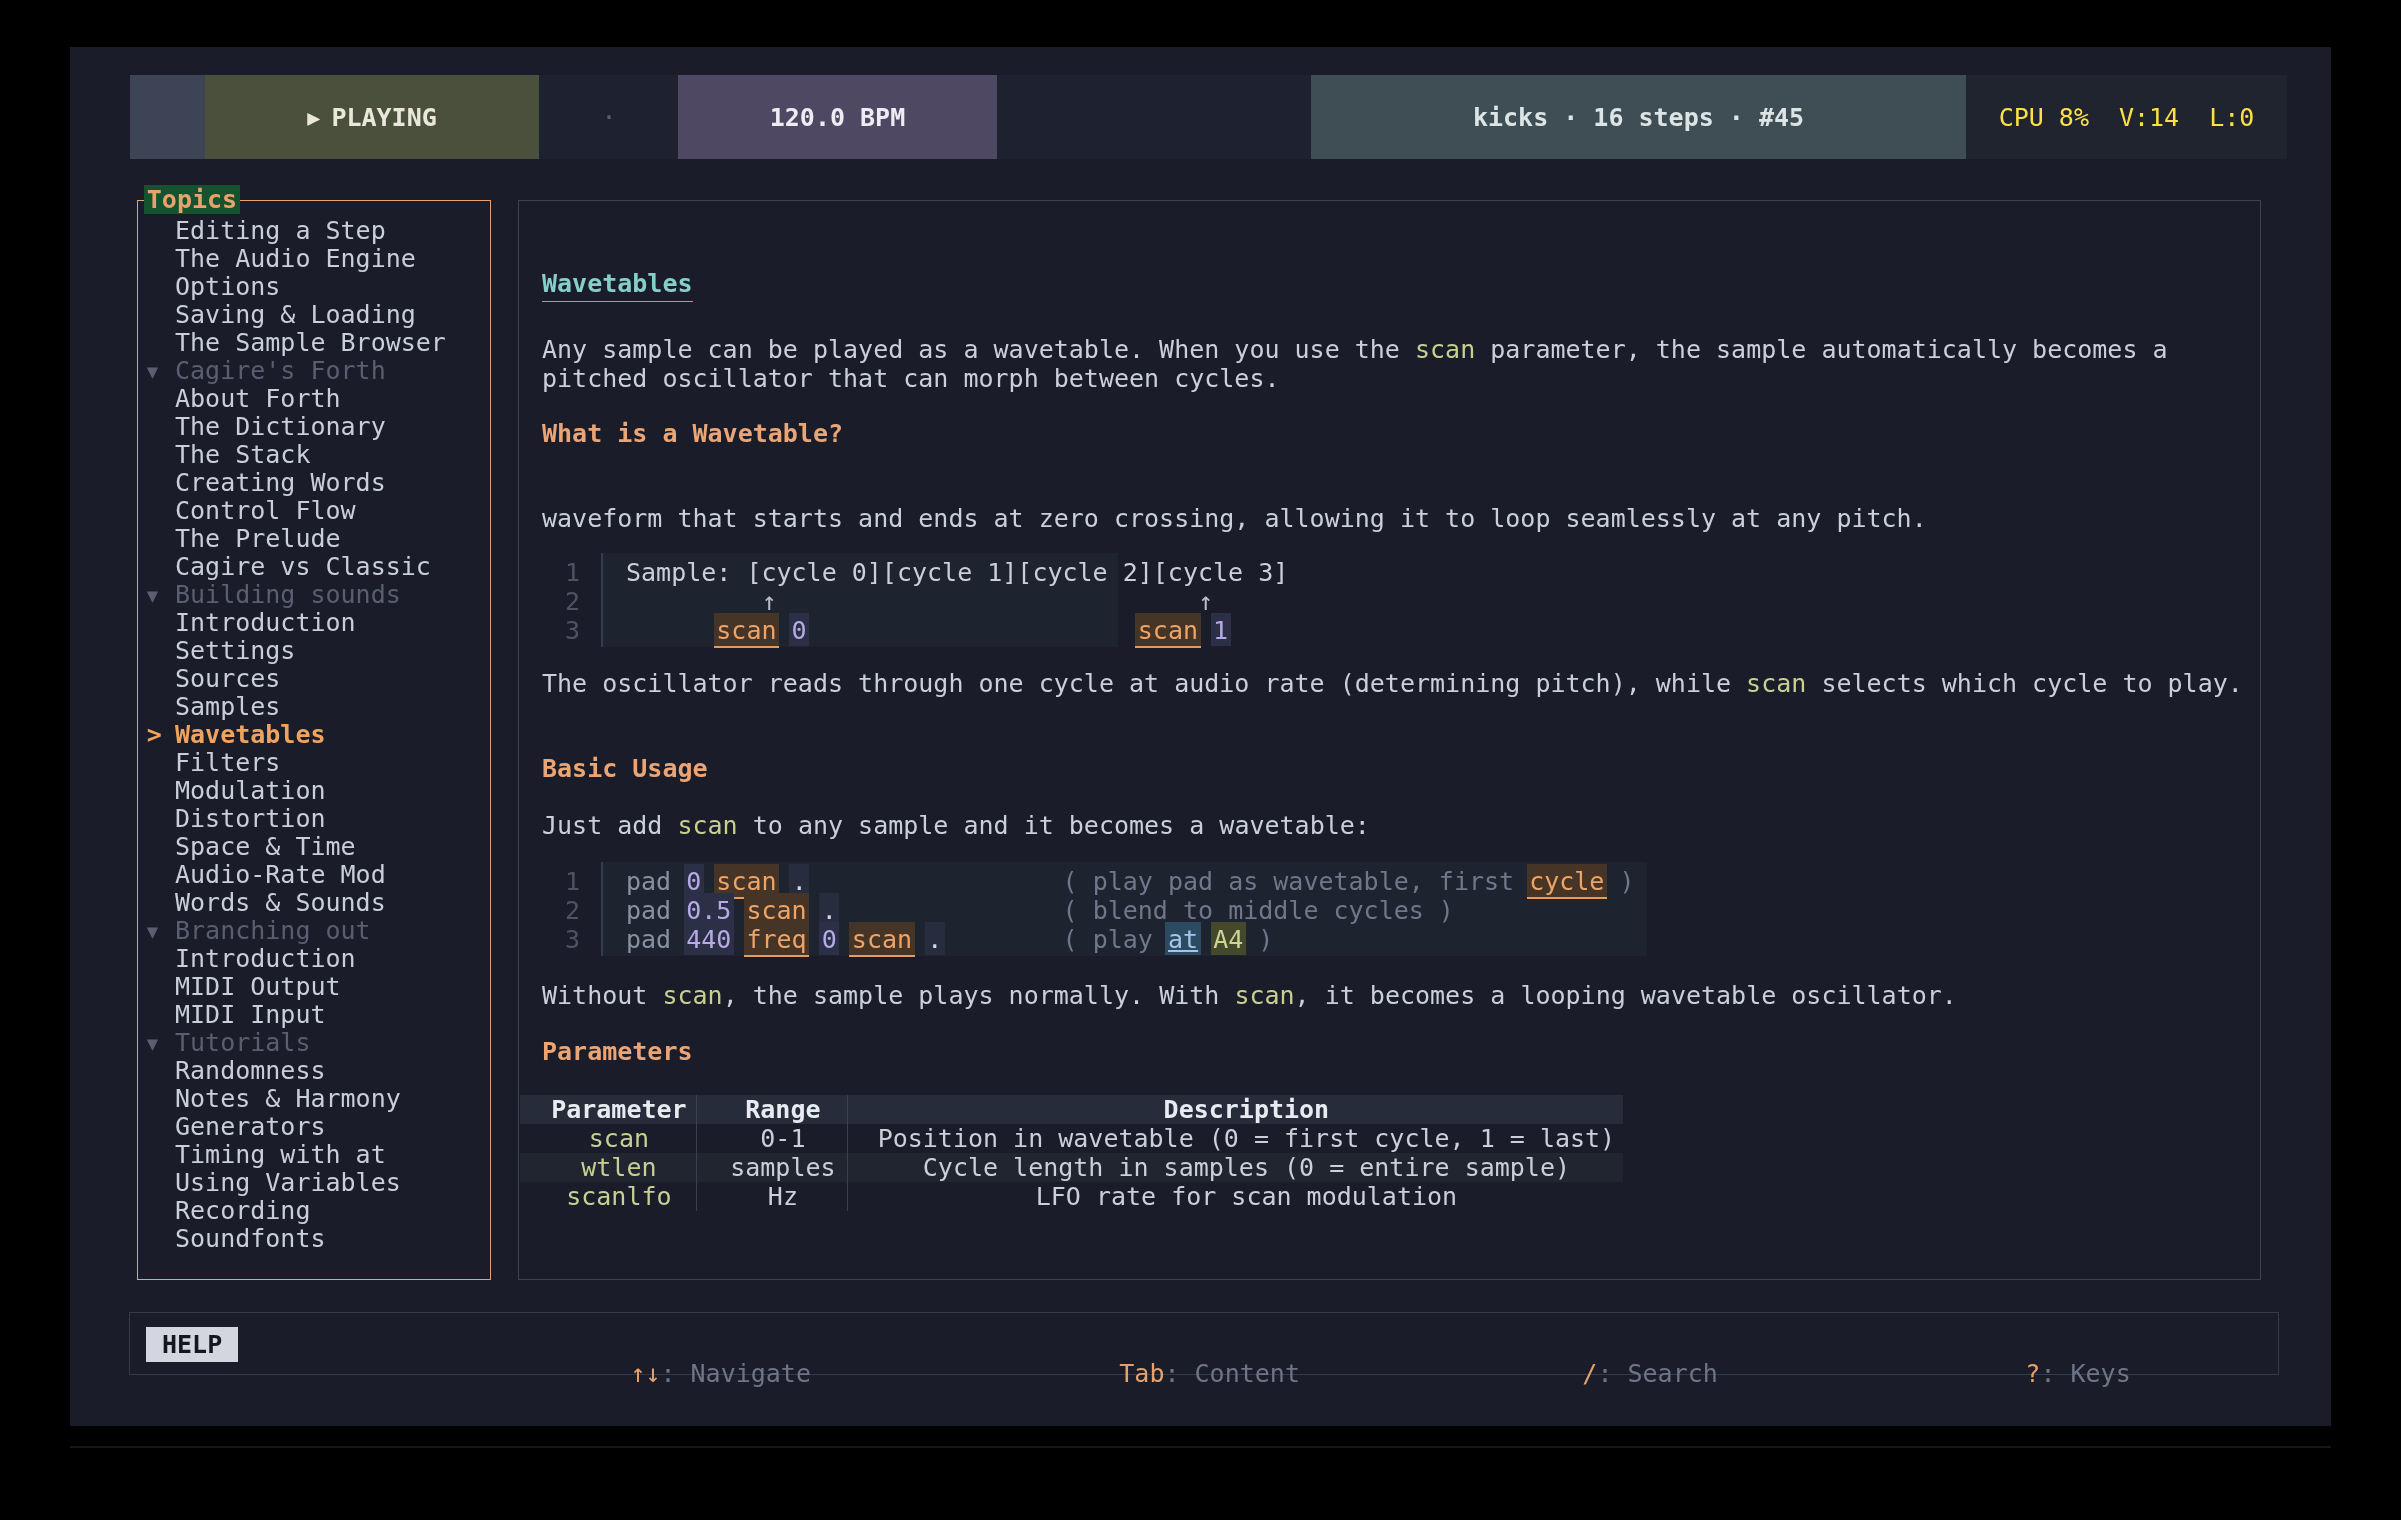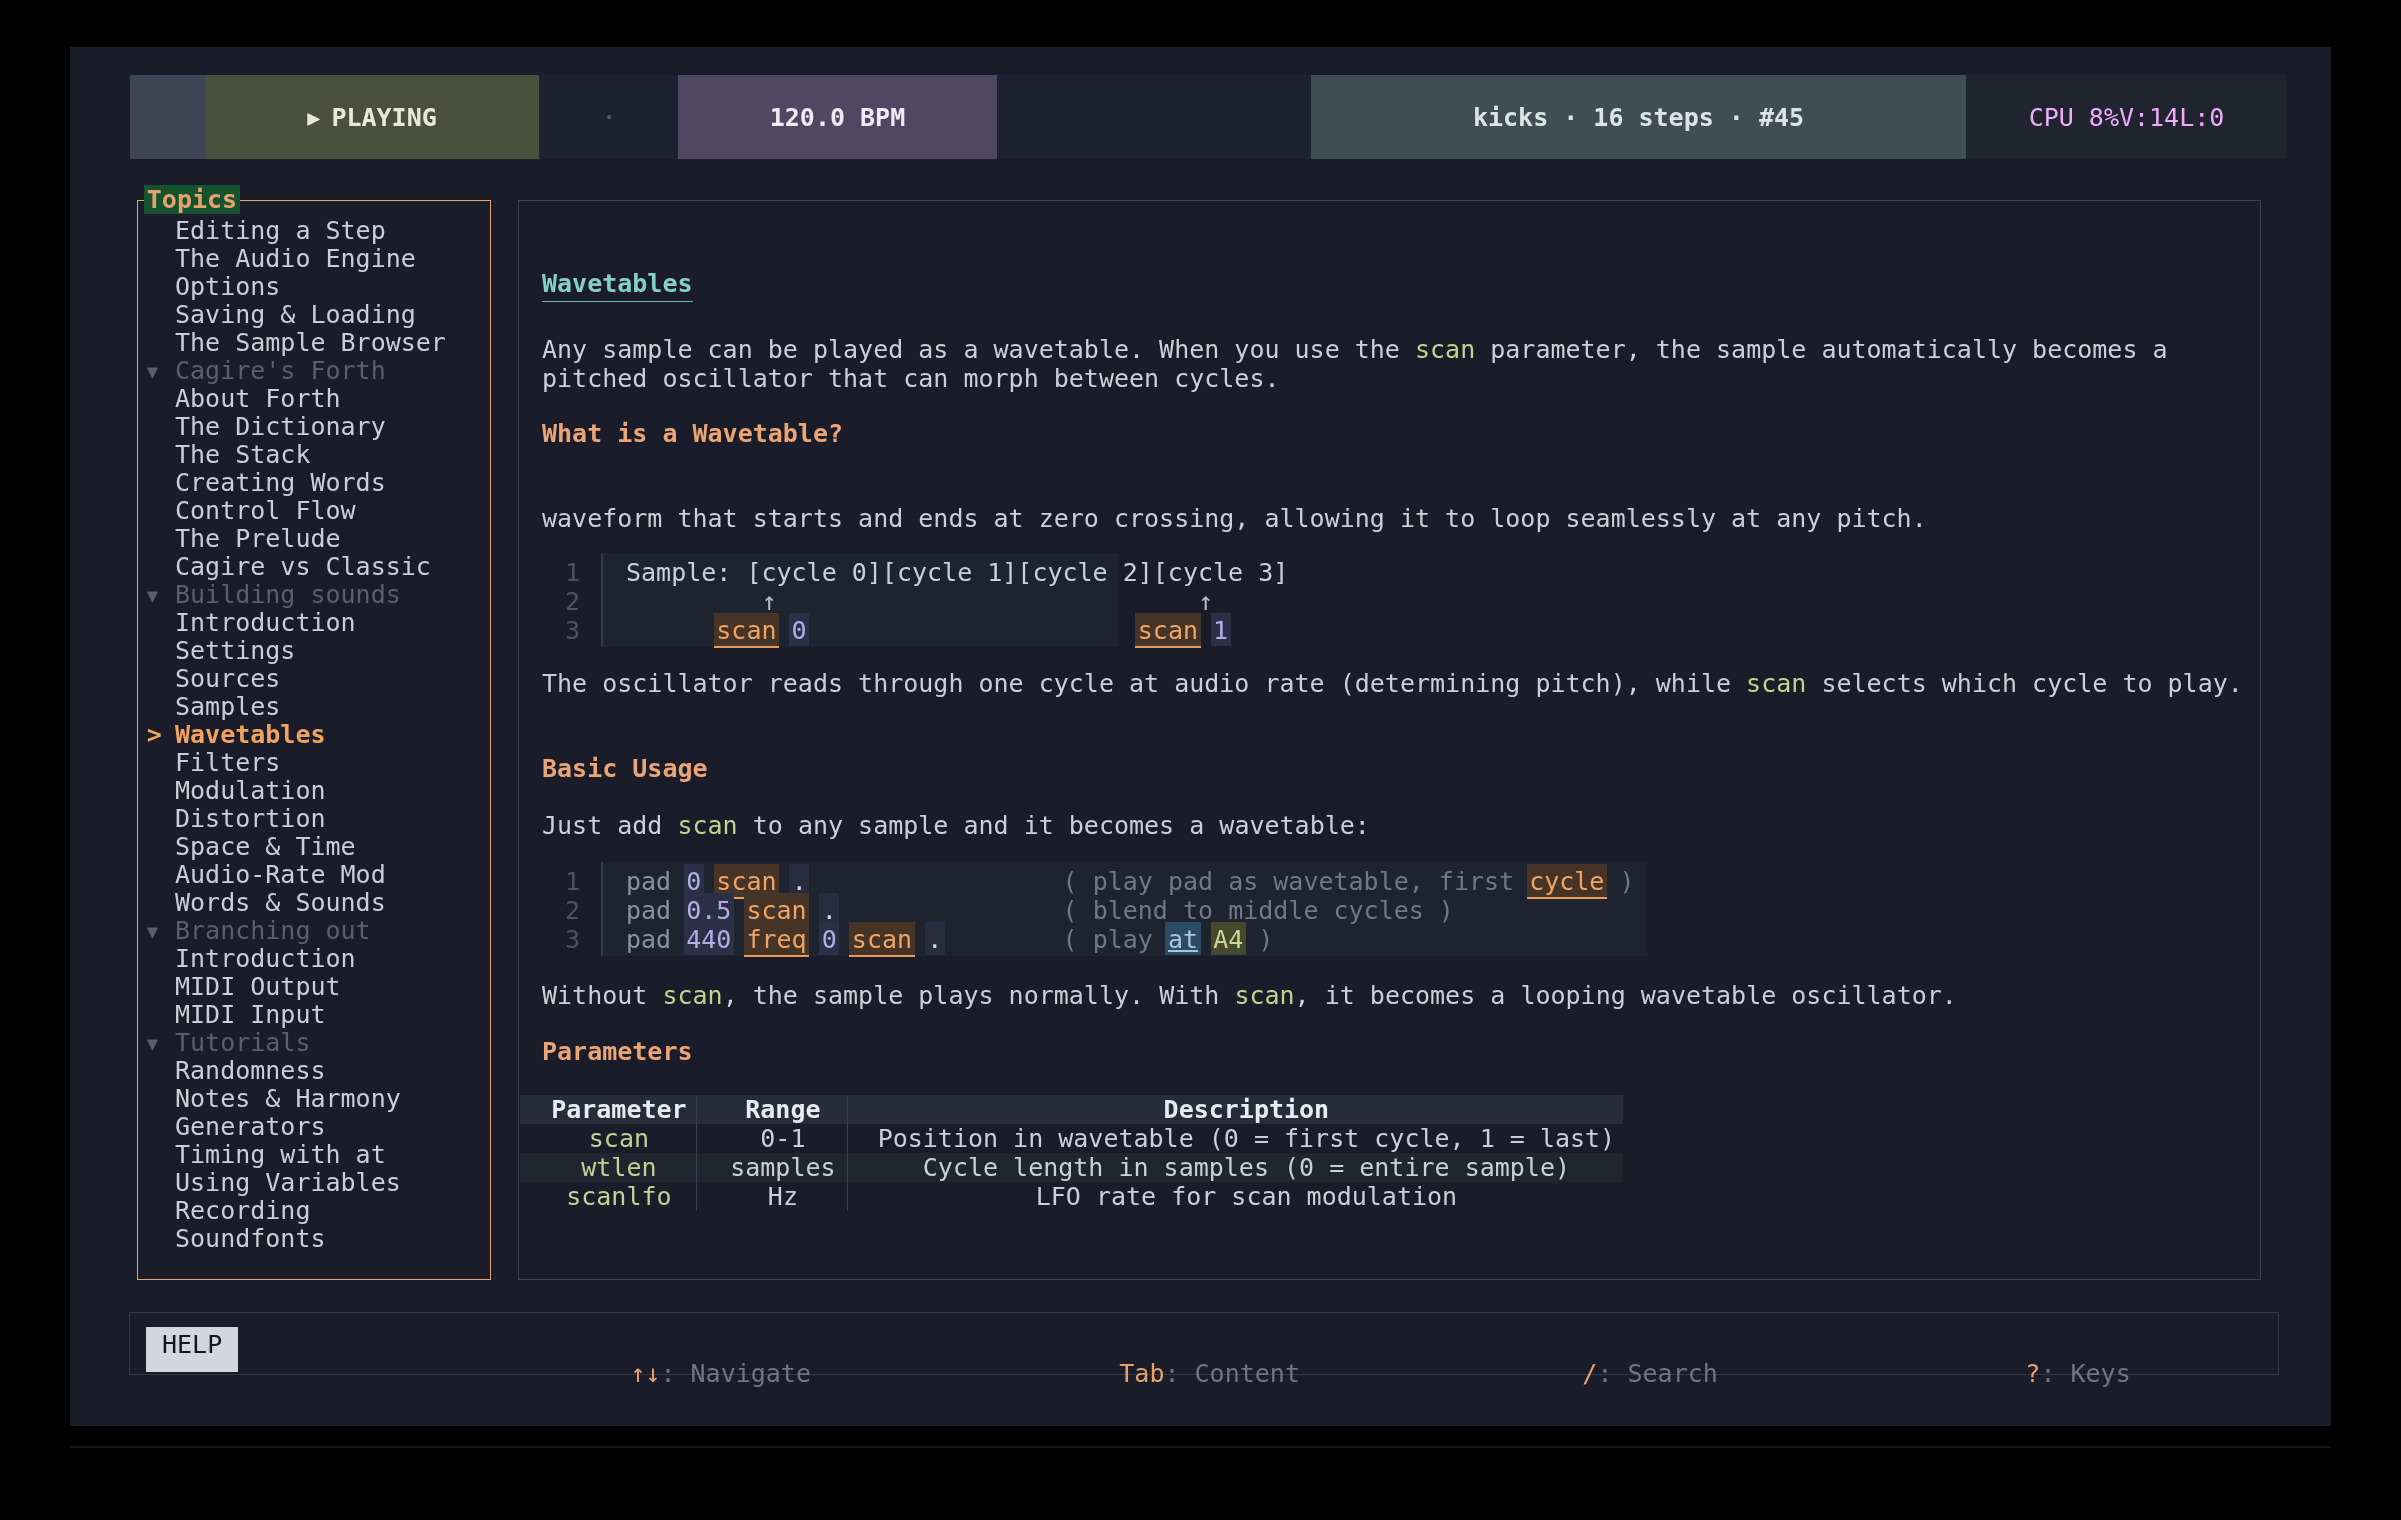--- a/index.html
+++ b/index.html
@@ -11,22 +11,22 @@
   
   #topbar { position:absolute; left:60px; top:28px; width:2157px; height:84px;
             background:#1d2130; }
   .seg { position:absolute; top:0; height:84px; display:flex; align-items:center;
          justify-content:center; font-size:25px; font-weight:bold; white-space:pre; }
   .seg-blank   { left:0;     width:75px;  background:#3d4455; }
   .seg-play    { left:75px; width:334px;  background:#4b503c; color:#e9e8db; }
   .seg-bpm     { left:548px; width:319px;  background:#4e4862; color:#eeebf3; }
   .seg-bank    { left:867px; width:314px; background:#3c4759; color:#dce2e9; }
   .seg-track   { left:1181px; width:655px; background:#3f4e54; color:#dce4e5; }
-  .seg-cpu     { left:1836px; width:321px; background:#20242f; color:#f0abfc;
-                 font-weight:normal; }
+  .seg-cpu     { left:1836px; width:321px; background:#20242f; color:#fde047;
+                 font-weight:normal; gap:30px; }
   .gap-dot { position:absolute; left:462px; top:0; width:34px; height:84px;
              display:flex; align-items:center; justify-content:center;
              color:#5a6070; font-size:25px; }
   .play-ic { margin-right:11.3px; font-size:21.4px; }
 
   
   #topics { position:absolute; left:67px; top:153px; width:354px; height:1080px;
             border:1.9px solid #e7a26d; }
   #topics-title { position:absolute; left:6.3px; top:-16.3px; background:#14532d;
                   color:#e7a26d; font-size:25px; font-weight:bold; padding:0 2.5px; }
@@ -74,22 +74,22 @@
   .tc { white-space:pre; padding-left:22.6px; overflow:hidden; color:#cbcfda;text-align:center; }
   .tc1 { width:176px; }
   .tc2 { width:151px; border-left:1.3px solid #3a4050; }
   .tc3 { width:776px; border-left:1.3px solid #3a4050; }
   .thead .tc { color:#e8ebf1; }
   .pname { color:#c6cf94; }
 
   
   #statusbar { position:absolute; left:59px; top:1265px; width:2150px; height:63px;
                border:1.3px solid #343a4a; font-size:25px; }
-  #help-badge { position:absolute; left:16.3px; top:14.4px; height:45px; line-height:31px;
-                padding:1.9px 15.7px; background:#d3d6df; color:#14171f; font-weight:normal; }
+  #help-badge { position:absolute; left:16.3px; top:14.4px; height:35px; line-height:31px;
+                padding:1.9px 15.7px; background:#d3d6df; color:#14171f; font-weight:bold; }
   .hint { position:absolute; top:17px; line-height:29px; white-space:pre; }
   .hint .k { color:#e5a06b; }
   .hint .l { color:#6e7587; }
   #h1pos { left:410px; } #h2pos { left:899px; } #h3pos { left:1362px; } #h4pos { left:1805px; }
 
   #bottom-line { position:absolute; left:70px; top:1446px; width:2261px; height:1.9px;
                  background:#14171e; }
 </style>
 </head>
 <body>

